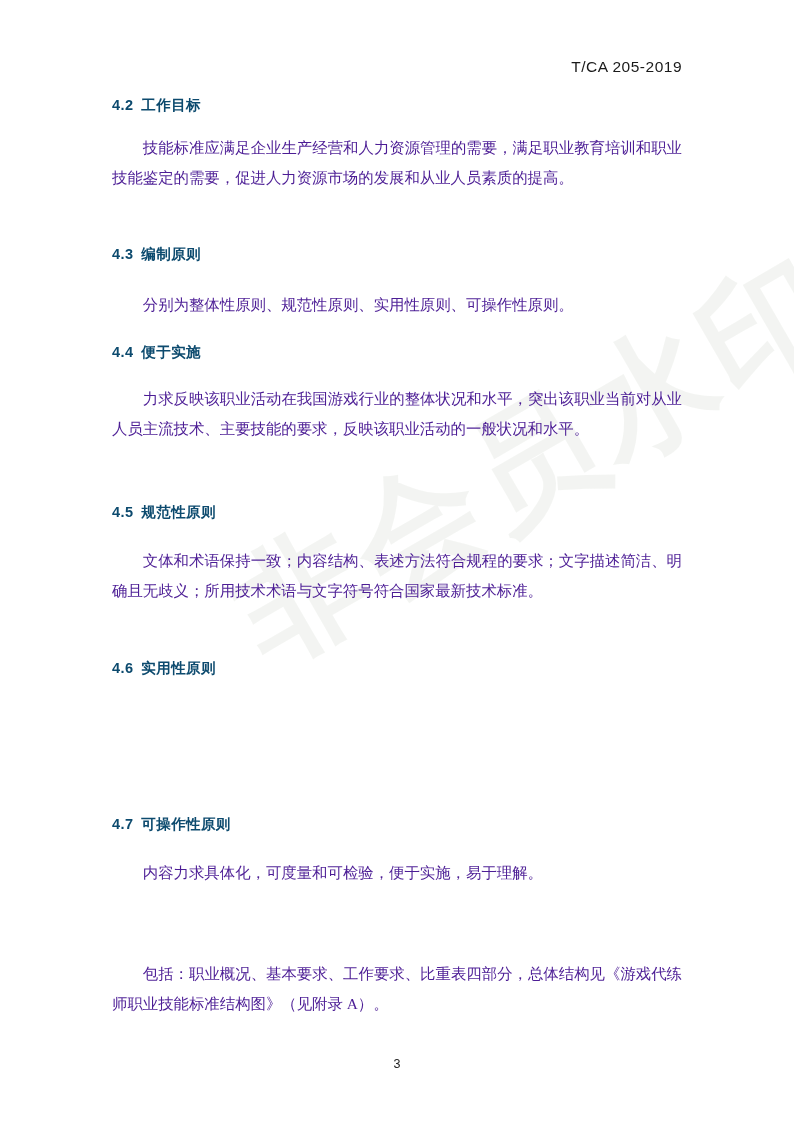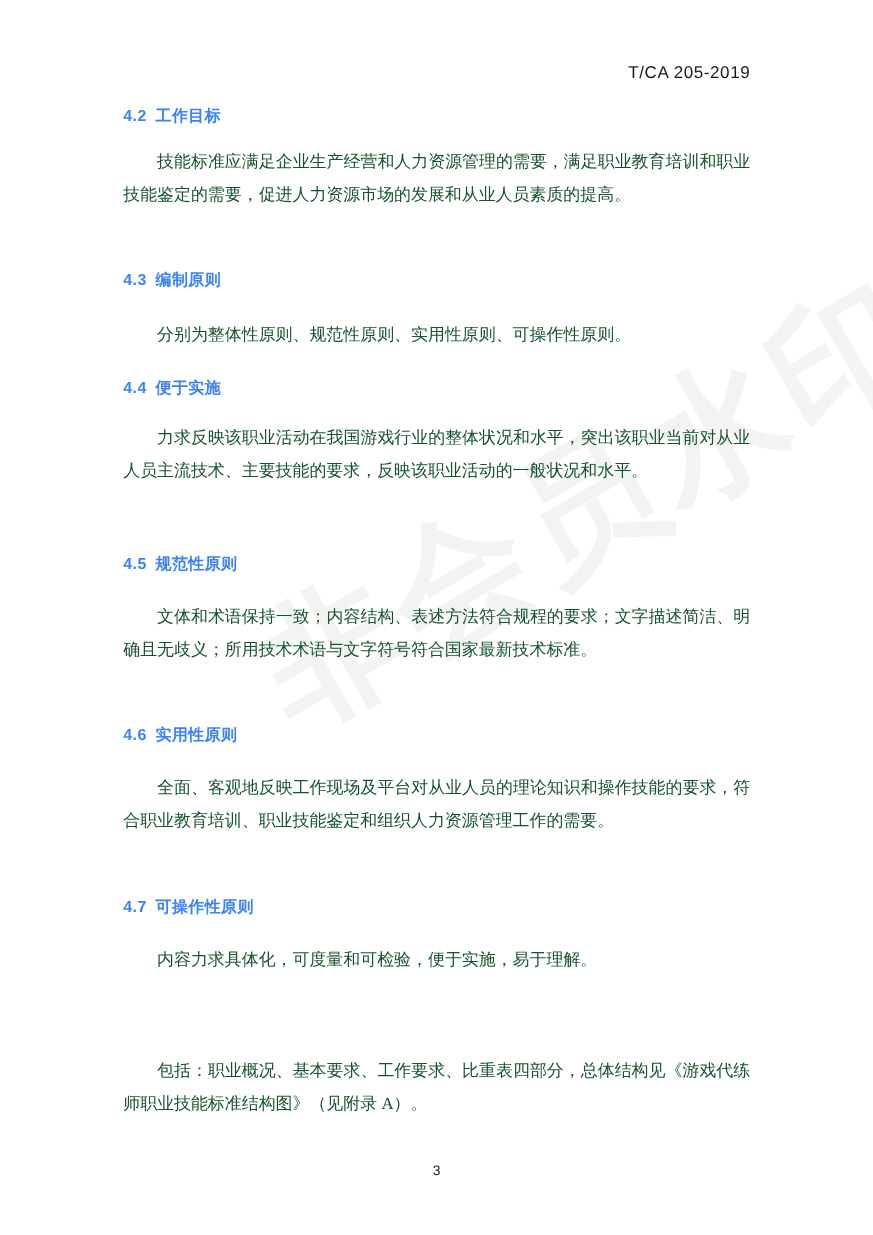--- a/index.html
+++ b/index.html
@@ -31,31 +31,31 @@
     font-family: "Liberation Sans", sans-serif;
     font-size: 15.5px;
     letter-spacing: 0.5px;
     color: #1a1a1a;
   }
   .heading {
     font-family: "Liberation Sans", "DejaVu Sans", sans-serif;
     font-weight: bold;
     font-size: 14.5px;
     letter-spacing: 0.4px;
-    color: #3b82f6;
+    color: #0c4a6e;
   }
   .heading .num {
     margin-right: 8px;
   }
   .para {
     font-size: 15.4px;
     line-height: 1.95;
     text-align: justify;
     text-justify: inter-ideograph;
-    color: #14532d;
+    color: #4c1d95;
   }
   .indent {
     text-indent: 2em;
   }
   .blk {
     position: absolute;
     width: 570px;
   }
   .pagenum {
     position: absolute;
@@ -122,21 +122,20 @@
       <div class="heading">
         <span class="num">4.5</span><span>规范性原则</span>
       </div>
       <div class="para indent" style="margin-top:24px;">文体和术语保持一致；内容结构、表述方法符合规程的要求；文字描述简洁、明确且无歧义；所用技术术语与文字符号符合国家最新技术标准。</div>
     </div>
 
     <div class="blk" style="top:659px;">
       <div class="heading">
         <span class="num">4.6</span><span>实用性原则</span>
       </div>
-      <div class="para indent" style="margin-top:24px;">全面、客观地反映工作现场及平台对从业人员的理论知识和操作技能的要求，符合职业教育培训、职业技能鉴定和组织人力资源管理工作的需要。</div>
     </div>
 
     <div class="blk" style="top:815px;">
       <div class="heading">
         <span class="num">4.7</span><span>可操作性原则</span>
       </div>
       <div class="para indent" style="margin-top:24px;">内容力求具体化，可度量和可检验，便于实施，易于理解。</div>
     </div>
 
     <div class="blk" style="top:935px;">

